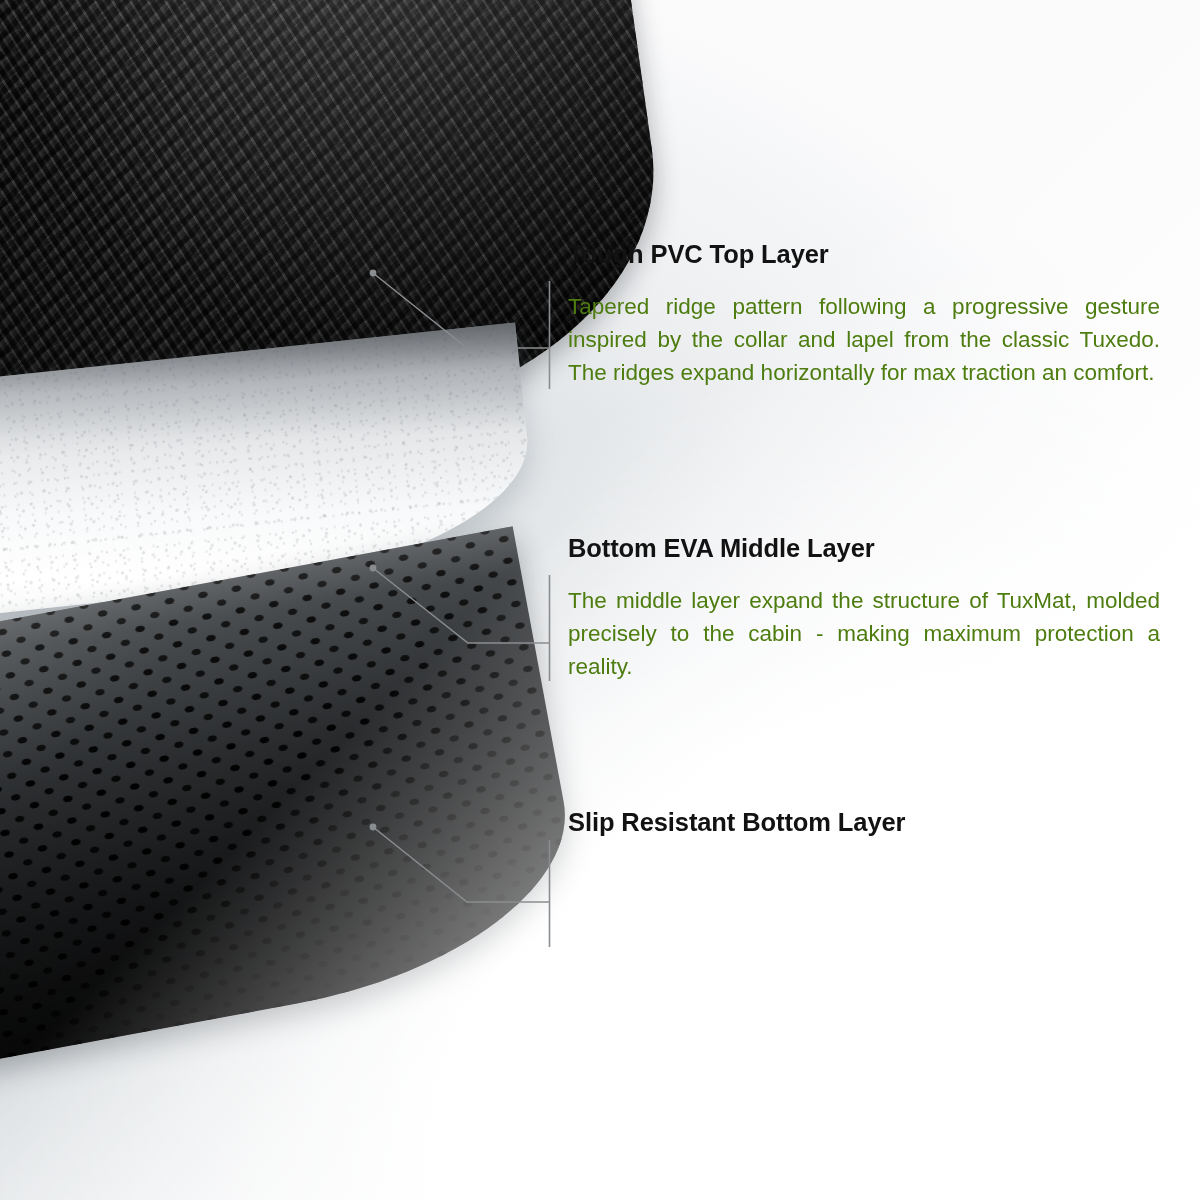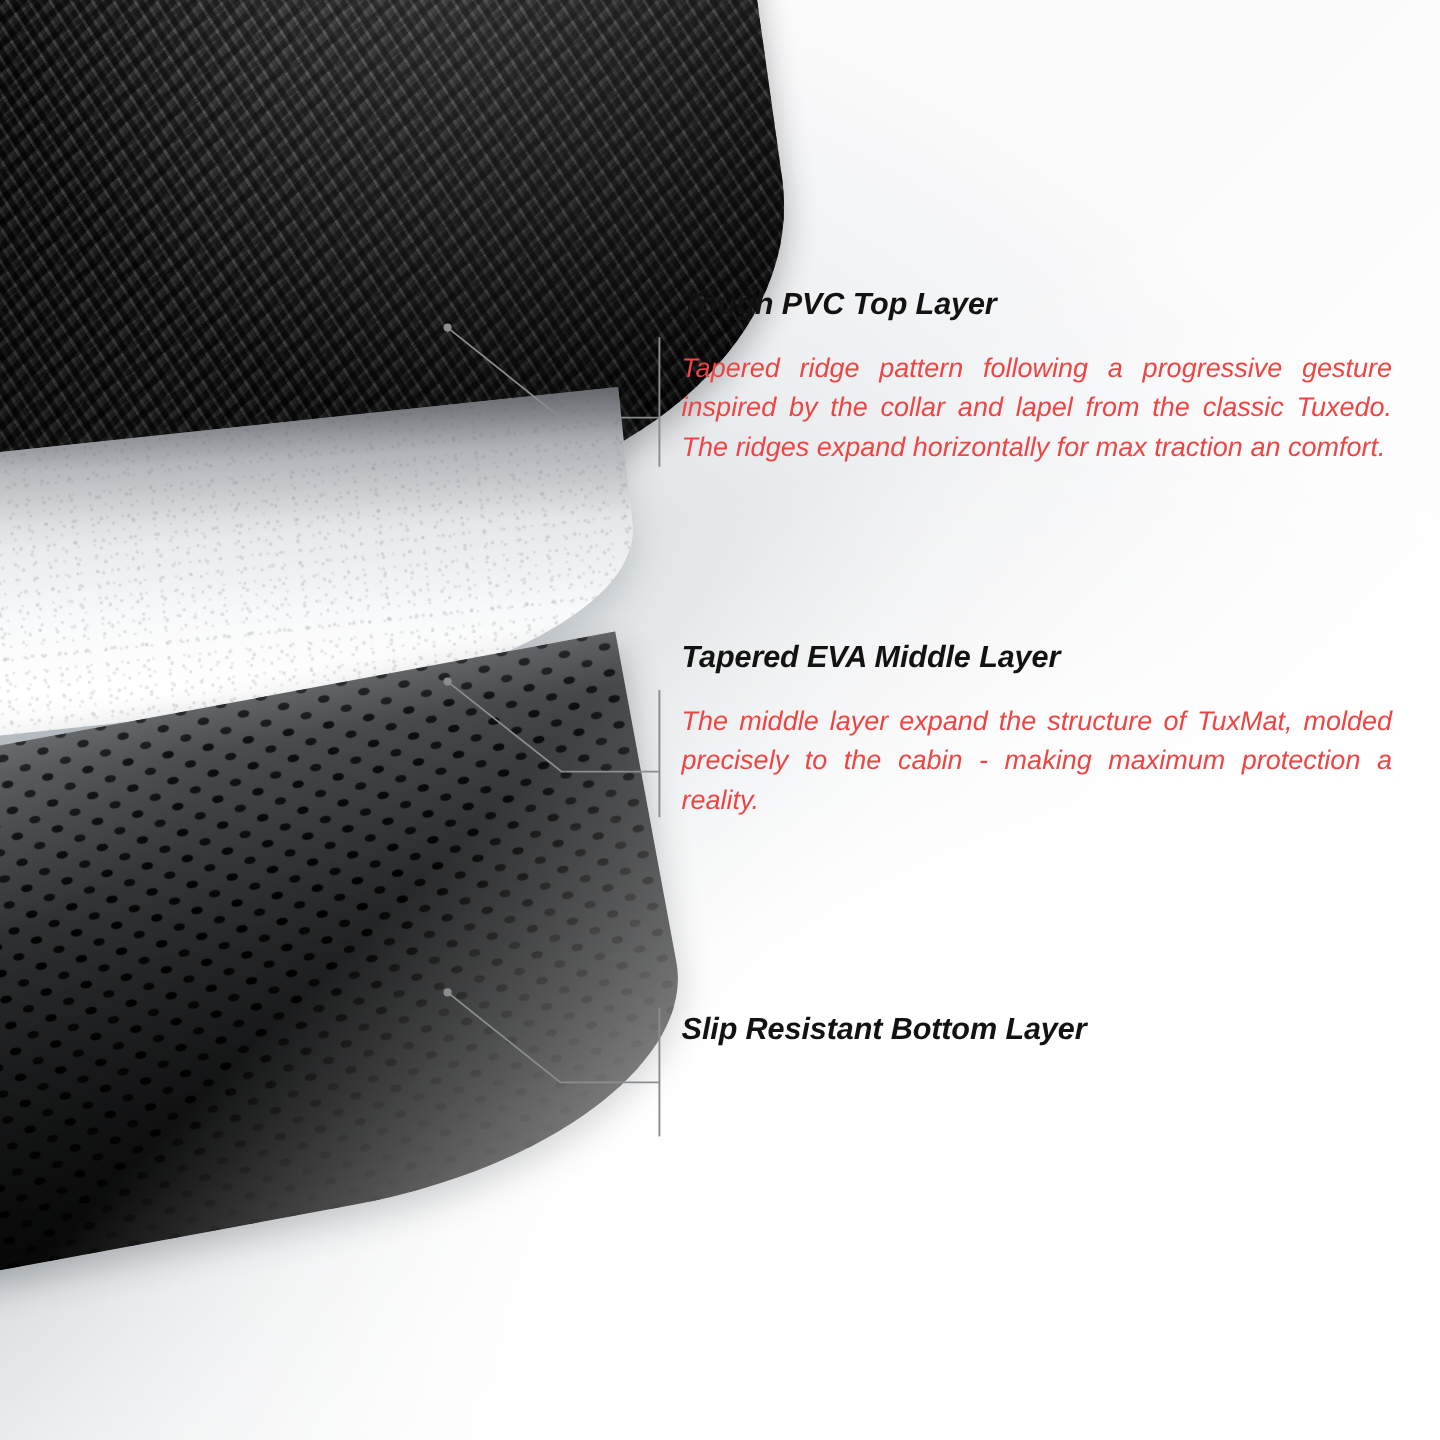--- a/index.html
+++ b/index.html
@@ -189,41 +189,40 @@
   #leaders {
     position: absolute;
     inset: 0;
     pointer-events: none;
   }
 
   
   .callout {
     position: absolute;
     width: 600px;
-    font-style: italic;
   }
   .callout h2 {
     margin: 0 0 22px 0;
     font-size: 25.5px;
     font-weight: bold;
     color: #121212;
     letter-spacing: -.1px;
     line-height: 1.1;
   }
   .callout p {
     margin: 0;
     font-size: 22.5px;
     line-height: 1.47;
-    color: #ef4444;
+    color: #4d7c0f;
     text-align: justify;
     width: 592px;
   }
   #callout-top  { left: 568px; top: 240px; }
   #callout-mid  { left: 568px; top: 534px; }
-  #callout-bot  { left: 568px; top: 844px; }
+  #callout-bot  { left: 568px; top: 808px; }
 </style>
 </head>
 <body>
 
 <div id="stage">
 
   <div class="bg-base"></div>
 
   <div id="product-view">
 
@@ -273,21 +272,21 @@
       </g>
     </g>
   </svg>
 
   <div class="callout" id="callout-top">
     <h2>Tough PVC Top Layer</h2>
     <p>Tapered ridge pattern following a progressive gesture inspired by the collar and lapel from the classic Tuxedo. The ridges expand horizontally for max traction an comfort.</p>
   </div>
 
   <div class="callout" id="callout-mid">
-    <h2>Tapered EVA Middle Layer</h2>
+    <h2>Bottom EVA Middle Layer</h2>
     <p>The middle layer expand the structure of TuxMat, molded precisely to the cabin - making maximum protection a reality.</p>
   </div>
 
   <div class="callout" id="callout-bot">
     <h2>Slip Resistant Bottom Layer</h2>
   </div>
 
 </div>
 
 </body></html>

